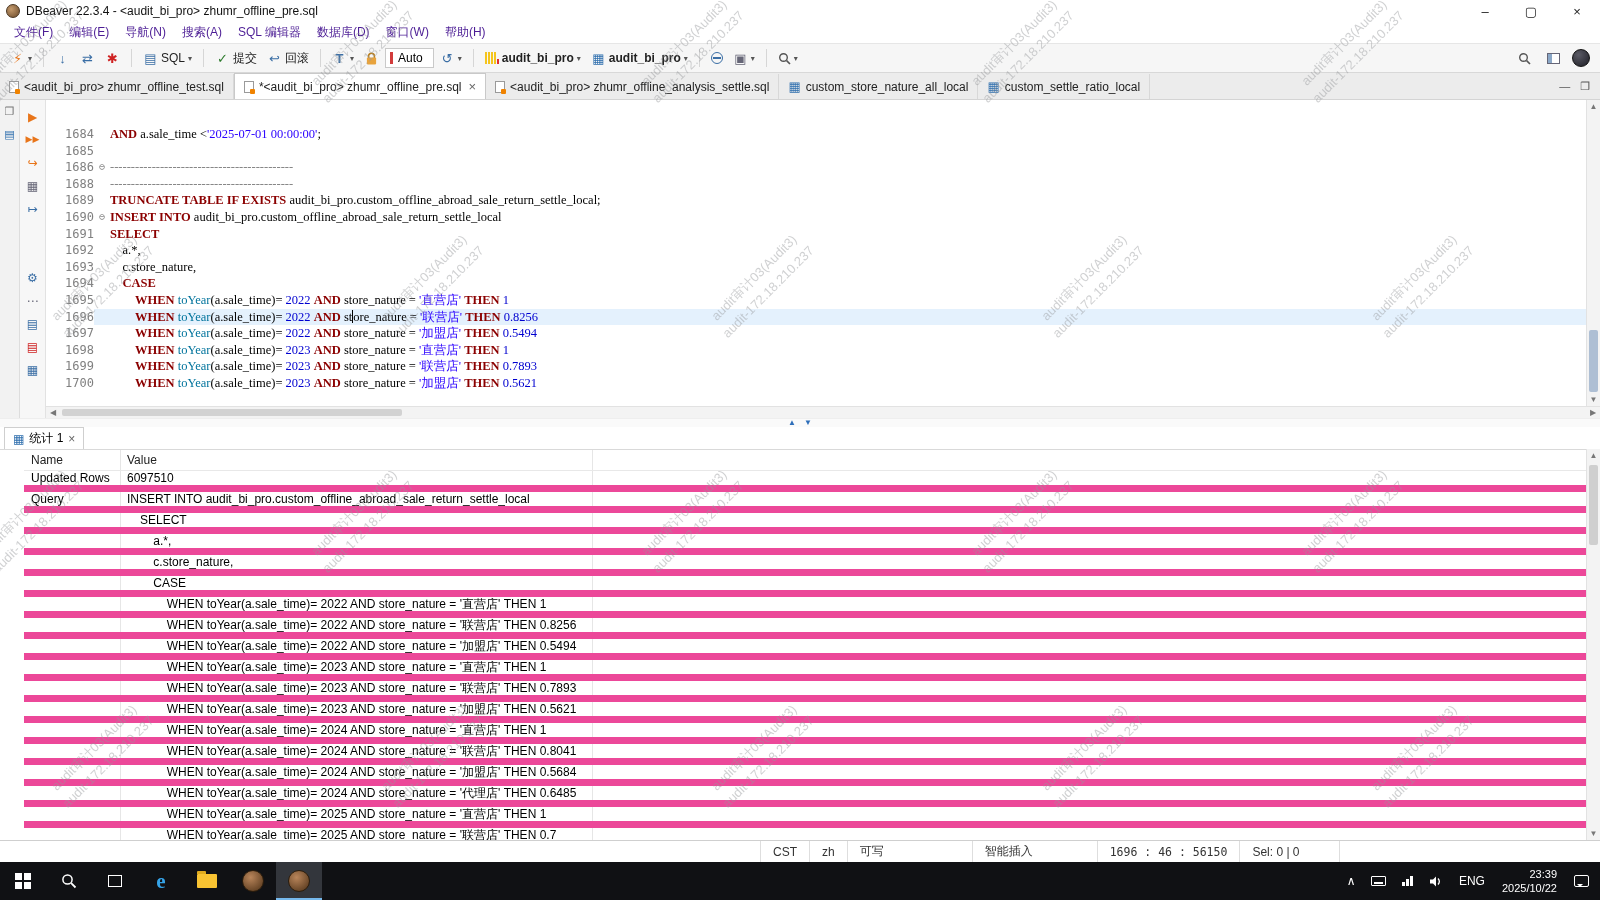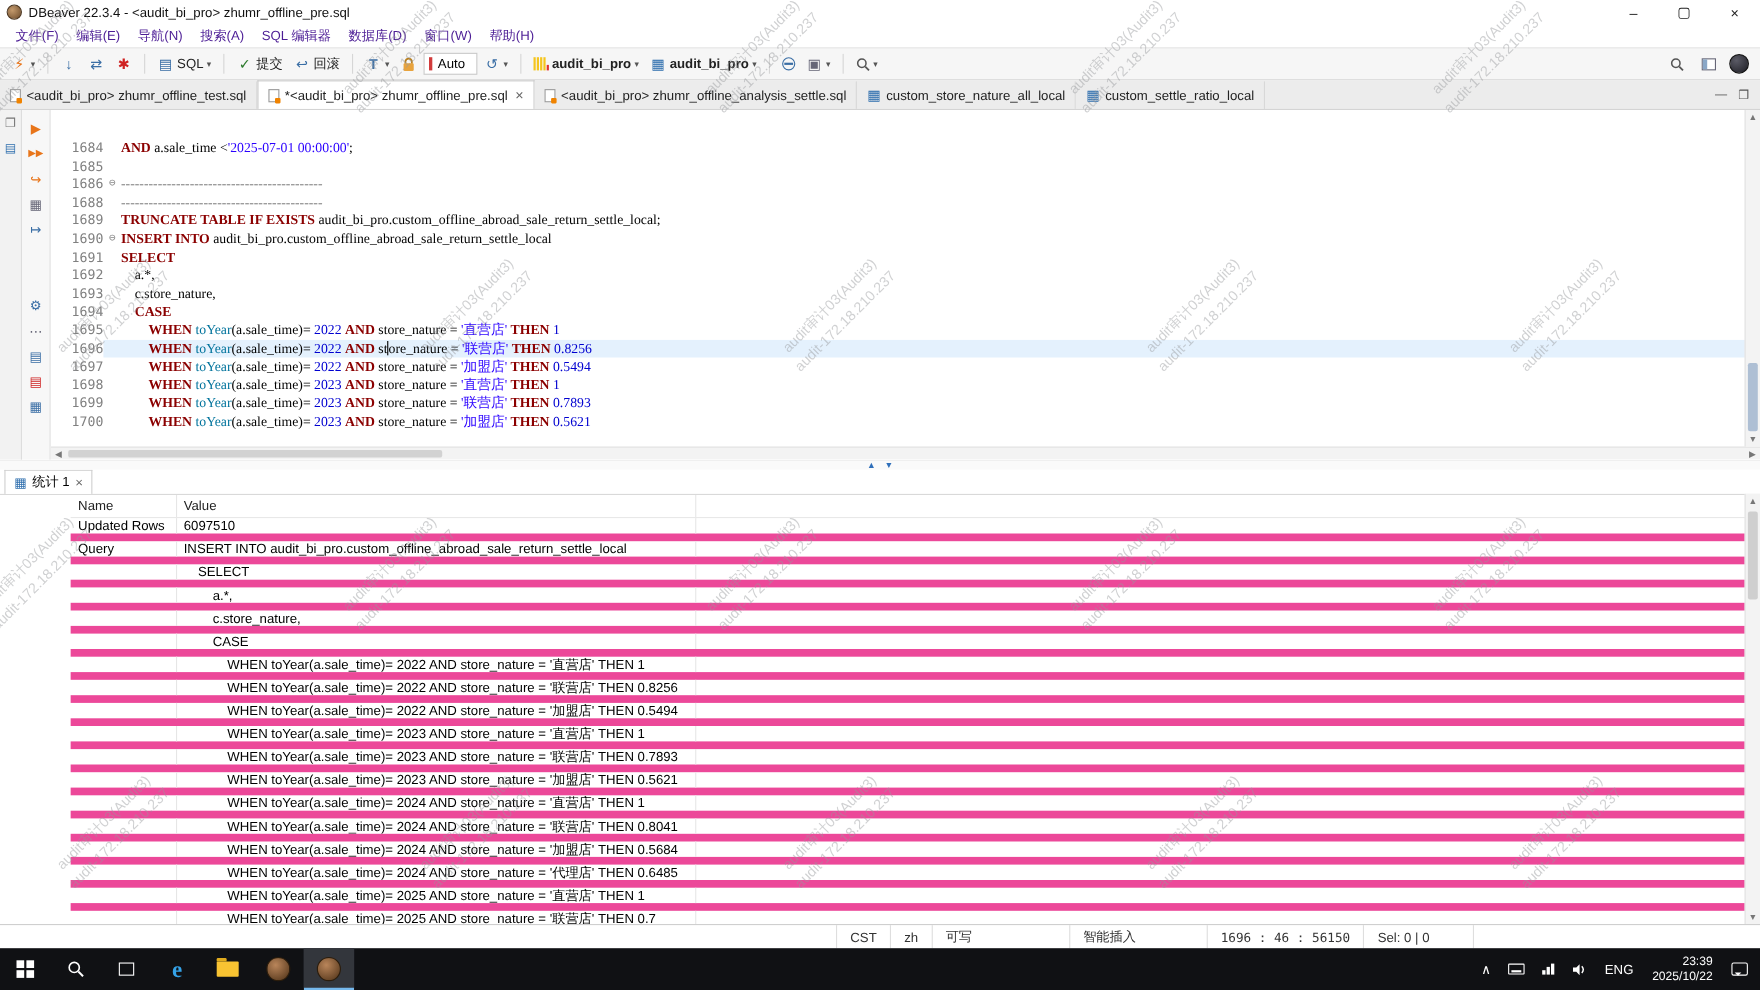--- a/index.html
+++ b/index.html
@@ -79,21 +79,21 @@
   
   .sash { flex:0 0 8px; background:#fafafa; display:flex; align-items:center; justify-content:center; gap:8px; border-top:1px solid #eee; }
   .sash-arrow { color:#2f6fba; font-size:8px; line-height:1; }
 
   
   .bottom-panel { flex:1; display:flex; flex-direction:column; background:#fff; position:relative; overflow:hidden; }
   .panel-tabbar { flex:0 0 22px; display:flex; align-items:flex-end; background:#fff; border-bottom:1px solid #d9d9d9; padding-left:4px; }
   .panel-tab { display:flex; align-items:center; gap:5px; height:22px; padding:0 8px; border:1px solid #cfcfcf; border-bottom:none; background:#fff; font-size:12px; }
   .panel-tab .tab-ic-table { font-size:12px; }
   .panel-close { color:#666; font-size:12px; }
-  .res-wrap { flex:1; display:flex; overflow:hidden;padding-left:40px; }
+  .res-wrap { flex:1; display:flex; overflow:hidden; }
   .panel-left-strip { flex:0 0 24px; background:#fff; }
   .results-table { flex:1; overflow:hidden; font-size:12px; }
   .res-row { display:flex; height:21px; align-items:stretch; border-bottom:7px solid #ec4899; }
   .res-name { width:97px; padding-left:7px; border-right:1px solid #e6e6e6; display:flex; align-items:center; flex:0 0 auto; }
   .res-value { width:472px; padding-left:6px; border-right:1px solid #e6e6e6; display:flex; align-items:center; white-space:pre; flex:0 0 auto; overflow:hidden; }
   .res-row.cont .res-value { padding-left:19px; }
   .res-fill { flex:1; }
   .res-header { border-bottom:1px solid #e8e8e8; color:#222; }
   .panel-vscroll { position:absolute; right:0; top:22px; bottom:0; width:14px; background:#f3f3f3; border-left:1px solid #e2e2e2; }
   .panel-vscroll .vthumb { top:16px; bottom:auto; height:80px; background:#cfcfcf; }

